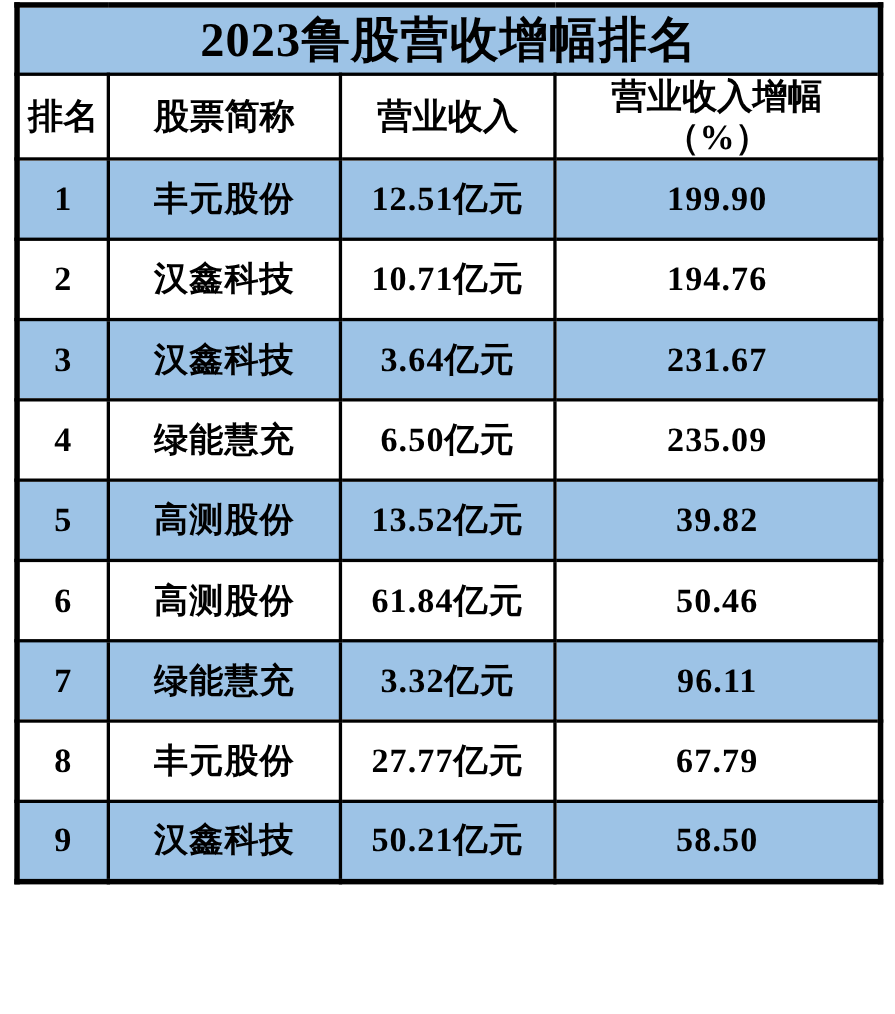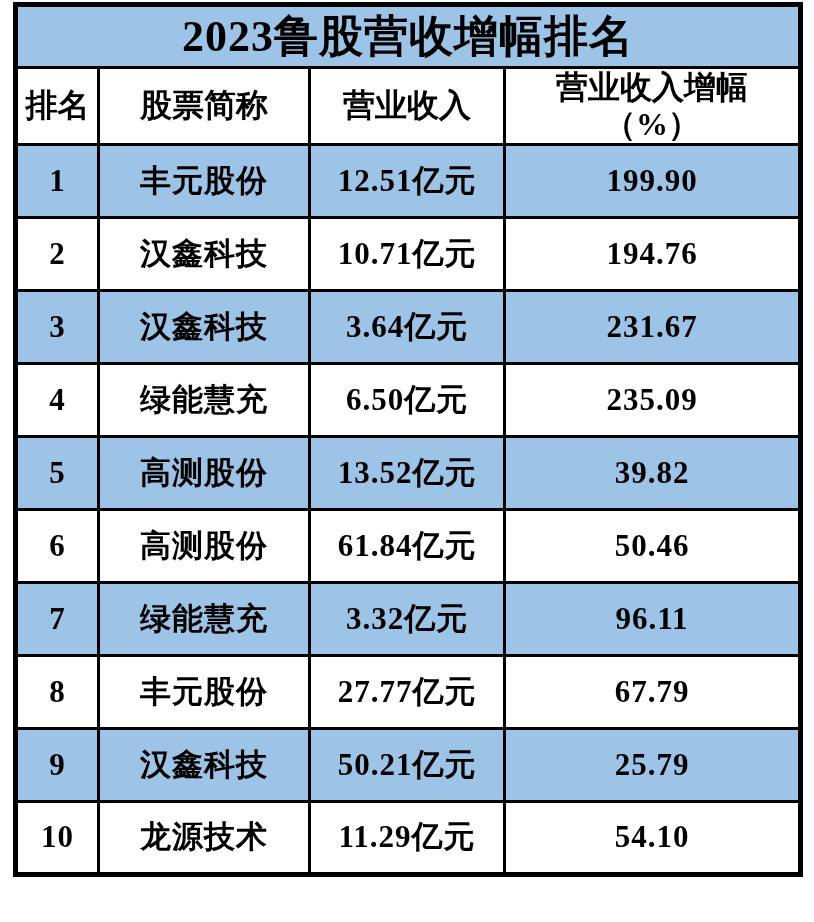--- a/index.html
+++ b/index.html
@@ -130,23 +130,17 @@
       <tr>
         <td>8</td>
         <td>丰元股份</td>
         <td>27.77亿元</td>
         <td>67.79</td>
       </tr>
       <tr>
         <td>9</td>
         <td>汉鑫科技</td>
         <td>50.21亿元</td>
-        <td>25.79</td>
-      </tr>
-      <tr>
-        <td>10</td>
-        <td>龙源技术</td>
-        <td>11.29亿元</td>
-        <td>54.10</td>
+        <td>58.50</td>
       </tr>
     </tbody>
   </table>
 </div>
 
 </body></html>

